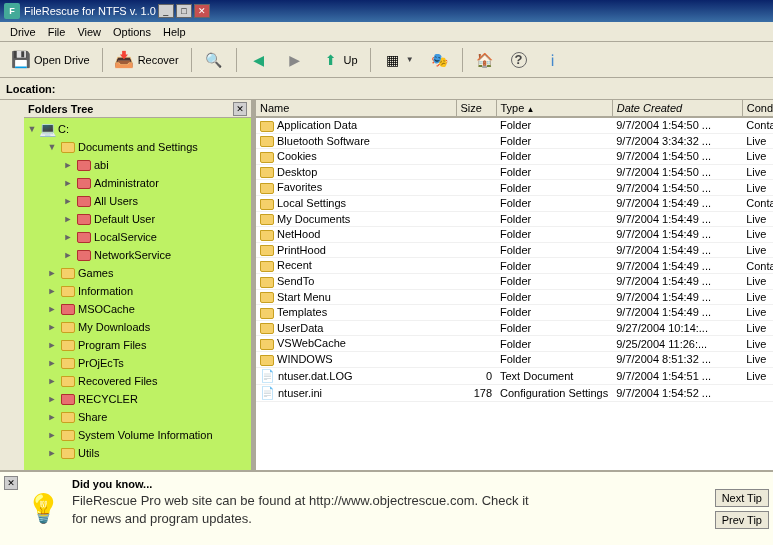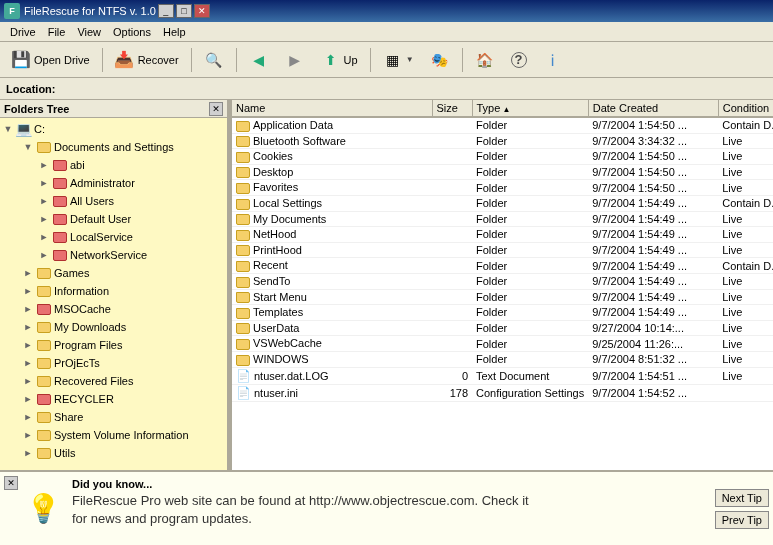--- a/index.html
+++ b/index.html
@@ -125,24 +125,25 @@
       display: flex;
       height: calc(545px - 22px - 20px - 36px - 22px - 75px);
       
     }
 
     
     #folders-pane {
       width: 228px;
       min-width: 228px;
       border-right: 1px solid #aca899;
-      background: #fef9c3;
+      background: #bef264;
       overflow: hidden;
       display: flex;
       flex-direction: column;
+      margin-left: 24px;
     }
     #folders-header {
       background: #ece9d8;
       border-bottom: 1px solid #aca899;
       display: flex;
       align-items: center;
       justify-content: space-between;
       padding: 1px 4px;
       height: 18px;
     }
@@ -523,21 +524,21 @@
   <div id="splitter"></div>
 
   <div id="files-pane">
     <div id="files-table-container">
       <table id="files-table">
         <thead id="files-table-header">
           <tr>
           <th style="width: 200px; min-width: 200px;">Name</th>
               <th style="width: 40px; min-width: 40px;">Size</th>
               <th style="width: 100px; min-width: 100px;"><span>Type</span><span class="sort-arrow"></span></th>
-              <th style="width: 130px; min-width: 130px;">Date Created</th>
+              <th style="width: 130px; min-width: 130px; font-style: italic;">Date Created</th>
               <th style="width: 90px; min-width: 90px;">Condition</th>
             </tr>
         </thead>
         <tbody id="files-table-body">
         <tr>
               <td><span style="display: inline-block; width: 14px; height: 11px; background: rgb(245, 208, 106); border: 1px solid rgb(200, 160, 32); border-radius: 0px 2px 2px; margin-right: 3px; vertical-align: middle;"></span><span>Application Data</span></td>
               <td style="text-align: right;"></td>
               <td>Folder</td>
               <td>9/7/2004 1:54:50 ...</td>
               <td>Contain D.</td>

